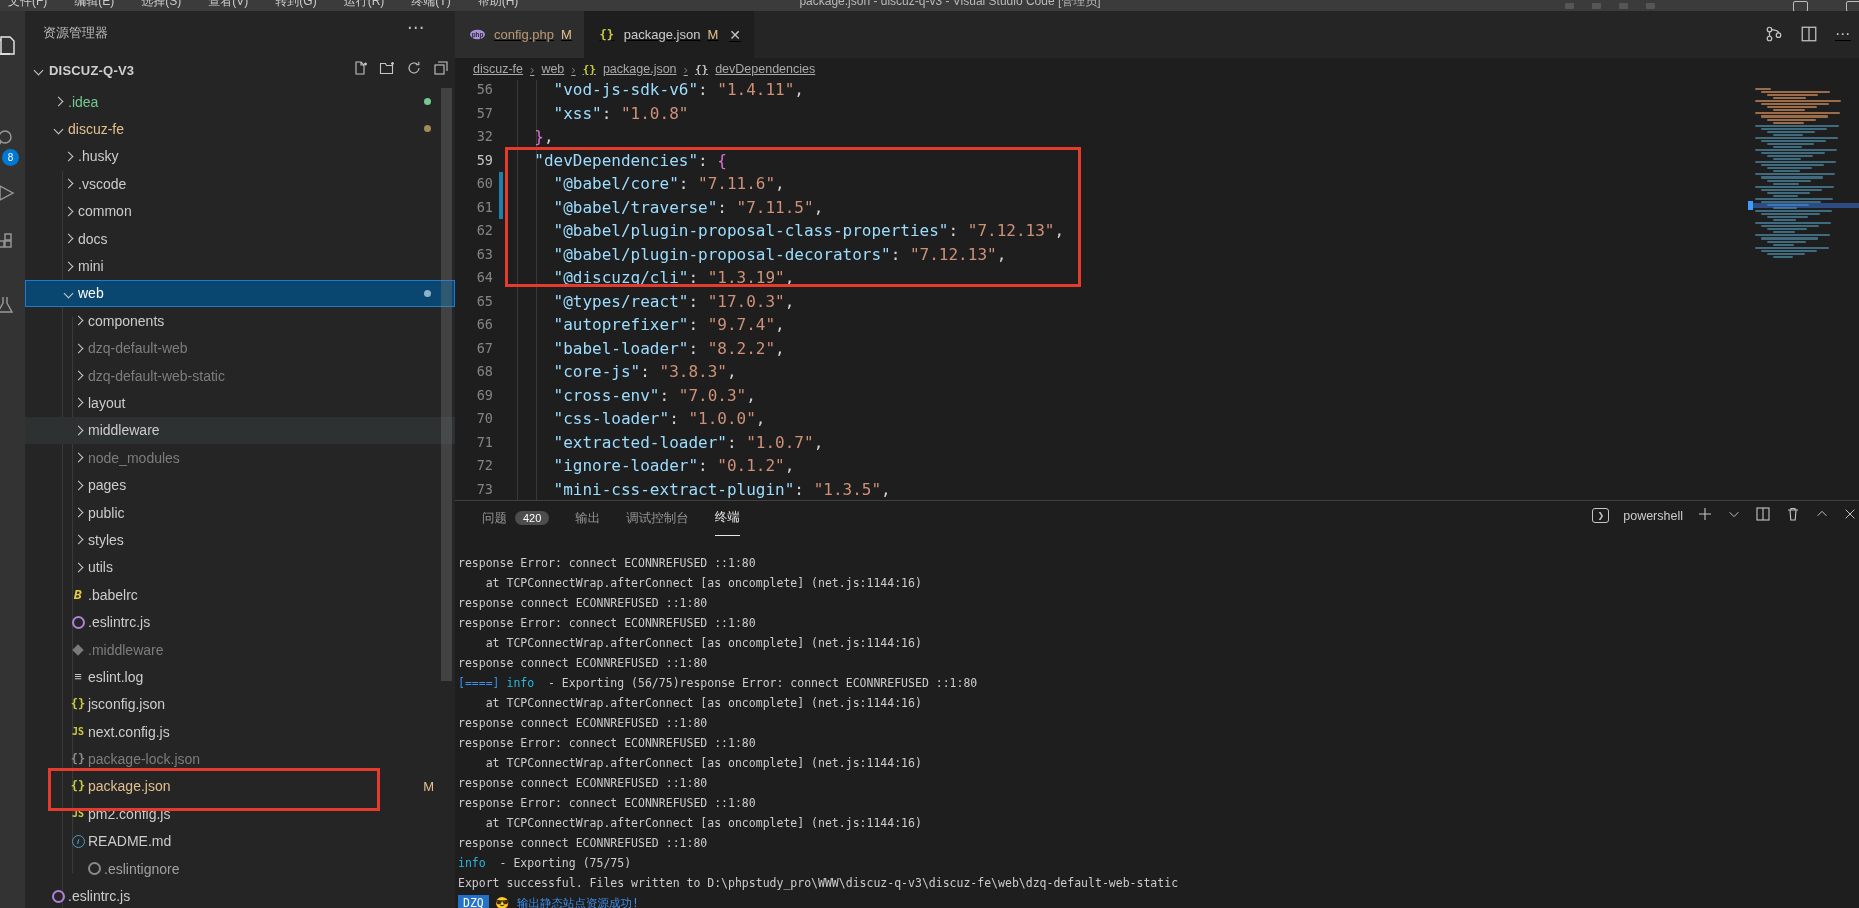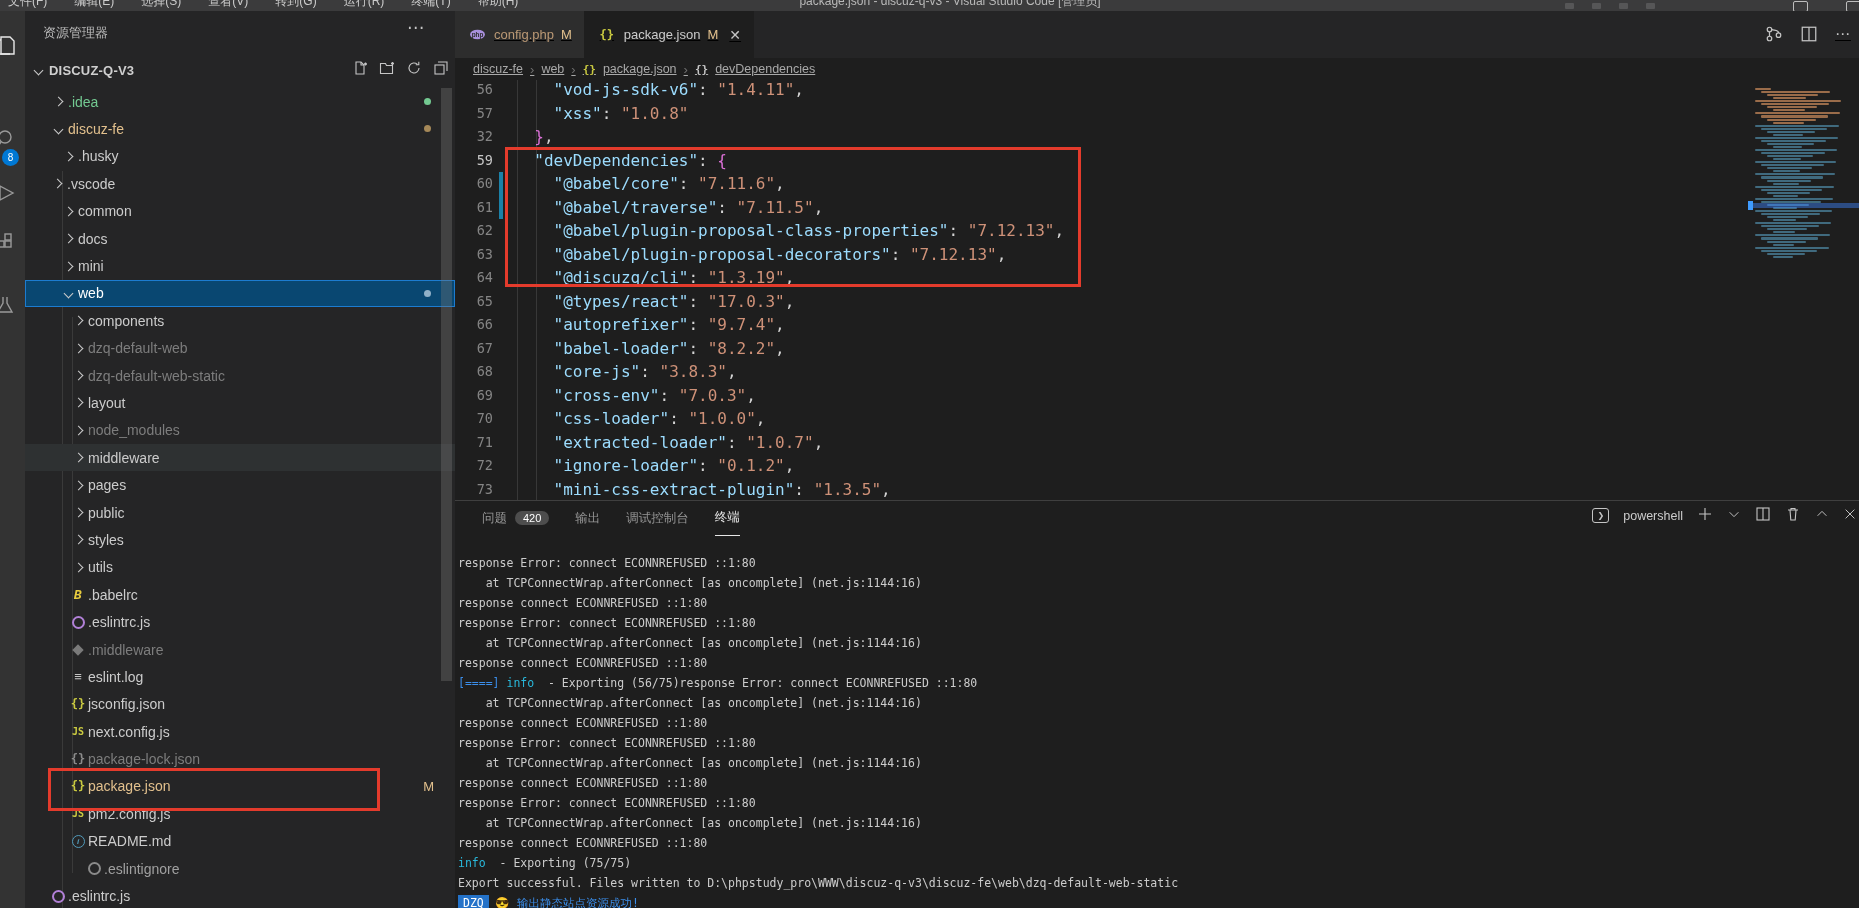--- a/index.html
+++ b/index.html
@@ -198,21 +198,21 @@
         </span>
         <span class="lbl gold">discuz-fe</span>
         <span class="badge-dot" style="background: rgb(165, 136, 88);"></span>
       </div>
       <div class="trow" style="padding-left: 33px;">
         <span class="slot">
           <span class="chev r"></span>
         </span>
         <span class="lbl">.husky</span>
       </div>
-      <div class="trow" style="padding-left: 22px;">
+      <div class="trow" style="padding-left: 33px;">
         <span class="slot">
           <span class="chev r"></span>
         </span>
         <span class="lbl">.vscode</span>
       </div>
       <div class="trow" style="padding-left: 33px;">
         <span class="slot">
           <span class="chev r"></span>
         </span>
         <span class="lbl">common</span>
@@ -253,31 +253,31 @@
           <span class="chev r"></span>
         </span>
         <span class="lbl dim">dzq-default-web-static</span>
       </div>
       <div class="trow" style="padding-left: 43px;">
         <span class="slot">
           <span class="chev r"></span>
         </span>
         <span class="lbl">layout</span>
       </div>
+      <div class="trow hov" style="padding-left: 43px;">
+        <span class="slot">
+          <span class="chev r"></span>
+        </span>
+        <span class="lbl">middleware</span>
+      </div>
       <div class="trow" style="padding-left: 43px;">
         <span class="slot">
           <span class="chev r"></span>
         </span>
         <span class="lbl dim">node_modules</span>
-      </div>
-      <div class="trow hov" style="padding-left: 43px;">
-        <span class="slot">
-          <span class="chev r"></span>
-        </span>
-        <span class="lbl">middleware</span>
       </div>
       <div class="trow" style="padding-left: 43px;">
         <span class="slot">
           <span class="chev r"></span>
         </span>
         <span class="lbl">pages</span>
       </div>
       <div class="trow" style="padding-left: 43px;">
         <span class="slot">
           <span class="chev r"></span>

